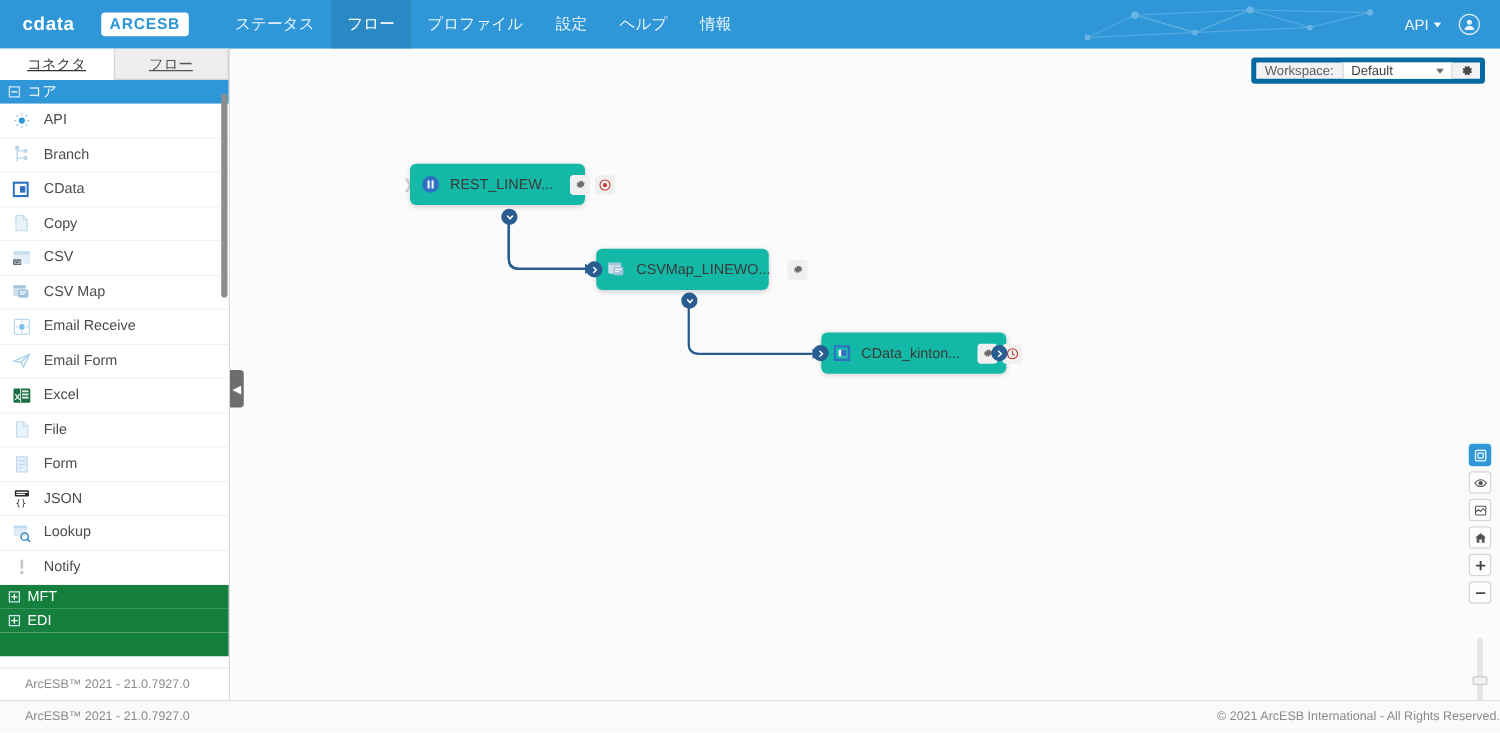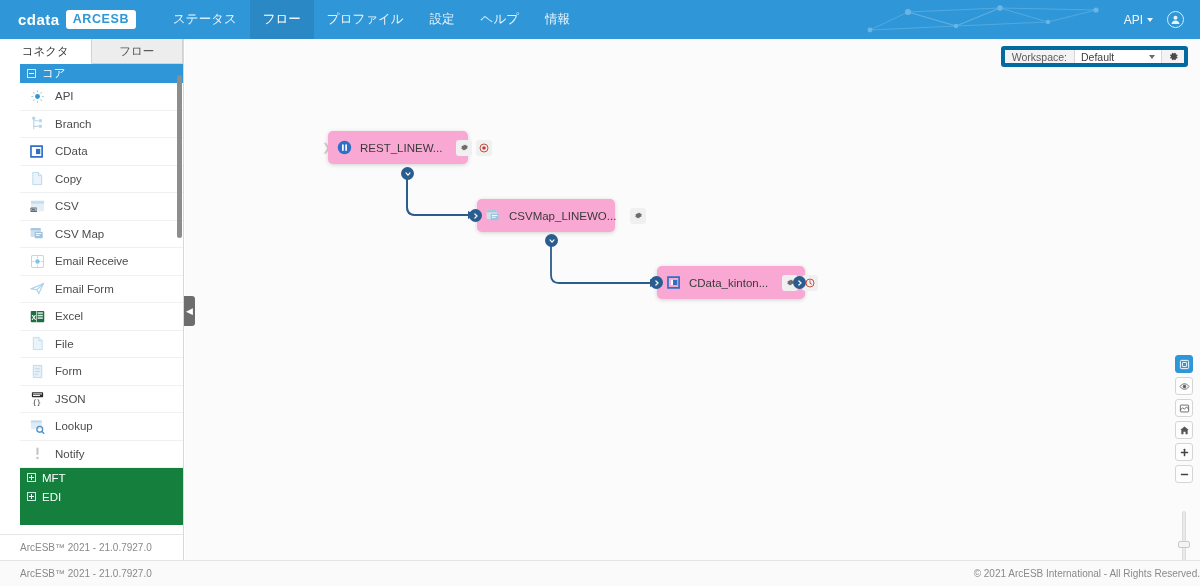--- a/index.html
+++ b/index.html
@@ -25,21 +25,21 @@
   }
   .brand {
     display: flex; align-items: center; gap: 6px;
     padding: 0 14px 0 18px; height: 39px;
   }
   .brand-cdata {
     color: #ffffff; font-size: 15px; font-weight: bold; letter-spacing: .5px;
   }
   .brand-arcesb {
     background: #ffffff; color: #2f97d8; font-size: 12.5px; font-weight: bold;
-    letter-spacing: .6px; padding: 2px 7px 3px; border-radius: 3px;
+    letter-spacing: .6px; padding: 2px 7px 3px; border-radius: 3px; margin-left: 15px;
   }
   .navlinks { display: flex; align-items: stretch; margin-left: 10px; }
   .navlink {
     display: flex; align-items: center; padding: 0 13px; height: 39px;
     color: #eaf4fb; font-size: 12.5px; cursor: pointer; white-space: nowrap;
   }
   .navlink.active { background: #2a88c4; color: #ffffff; }
   .nav-right {
     margin-left: auto; display: flex; align-items: center; gap: 14px;
     padding-right: 16px; z-index: 2;
@@ -63,26 +63,27 @@
     position: absolute; left: 0; top: 39px; width: 184px; height: 521px;
     background: #ffffff; border-right: 1px solid #d8d8d8;
     display: flex; flex-direction: column;
   }
   .side-tabs { display: flex; height: 25px; flex: 0 0 auto; }
   .side-tab {
     flex: 1; display: flex; align-items: center; justify-content: center;
     font-size: 11.5px; color: #555; background: #ededed;
     border-bottom: 1px solid #d2d2d2; border-right: 1px solid #d2d2d2;
     cursor: pointer;
+    text-decoration: underline;
   }
   .side-tab.active {
     background: #ffffff; color: #333; border-bottom: 1px solid #ffffff;
   }
   .side-scroll {
-    flex: 1 1 auto; position: relative; overflow: hidden; margin-left: 20px;
+    flex: 1 1 auto; position: relative; overflow: hidden;
   }
   .group-header {
     background: #2f97d8; color: #fff; font-size: 11.5px;
     height: 19px; display: flex; align-items: center; gap: 6px; padding: 0 7px;
     cursor: pointer;
   }
   .group-header.collapsed { background: #15803d; }
   .grp-toggle {
     width: 9px; height: 9px; border: 1px solid #cfe6f6; position: relative;
     flex: 0 0 auto;
@@ -144,21 +145,21 @@
     width: 0; height: 0; border-left: 3px solid transparent;
     border-right: 3px solid transparent; border-top: 4px solid #6a6a6a;
   }
   .ws-gear {
     display: flex; align-items: center; justify-content: center;
     width: 22px; cursor: pointer;
   }
 
   
   .flow-node {
-    position: absolute; height: 33px; background: #f9a8d4;
+    position: absolute; height: 33px; background: #14b8a6;
     border-radius: 5px; box-shadow: 0 1px 4px rgba(0,0,0,.17);
     display: flex; align-items: center; padding: 0 7px 0 9px; gap: 8px;
     font-size: 11.5px; color: #3a3a3a; cursor: pointer; z-index: 3;
   }
   .node-ico { width: 15px; height: 15px; display: flex; align-items: center; justify-content: center; flex: 0 0 auto;}
   .node-label { white-space: nowrap; }
   .node-actions { display: flex; align-items: center; gap: 4px; margin-left: auto; padding-left: 6px;}
   .act-btn {
     width: 16px; height: 16px; border-radius: 3px; background: #f0f0f0;
     display: flex; align-items: center; justify-content: center; cursor: pointer;

